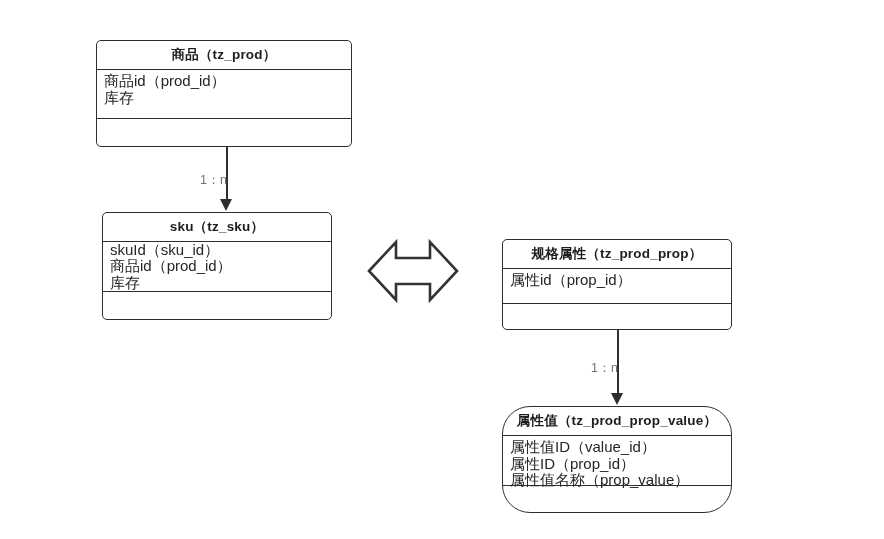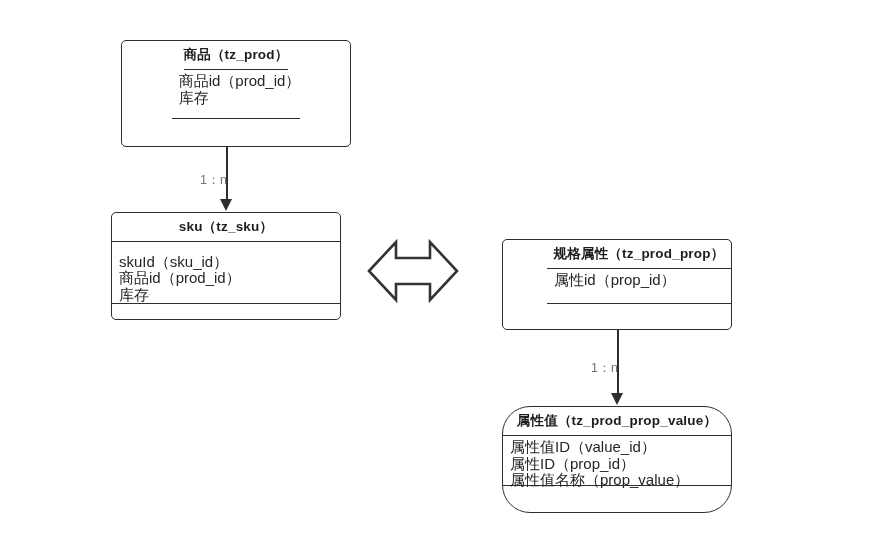--- a/index.html
+++ b/index.html
@@ -56,29 +56,29 @@
     color: #262626;
     line-height: 16.5px;
     white-space: nowrap;
   }
   .entity-footer {
     box-sizing: border-box;
     flex: 1 1 auto;
   }
 
   
-  #box-prod      { left: 121px; top: 40px;  width: 230px; height: 107px; align-items: center; }
+  #box-prod      { left: 96px; top: 40px;  width: 256px; height: 107px; }
   #box-prod .entity-title { height: 29px; }
   #box-prod .entity-attrs { height: 49px; }
 
-  #box-sku       { left: 111px; top: 212px; width: 230px; height: 108px; gap: 12px; }
+  #box-sku       { left: 102px; top: 212px; width: 230px; height: 108px; }
   #box-sku .entity-title { height: 29px; }
   #box-sku .entity-attrs { height: 50px; justify-content: center; }
 
-  #box-prop      { left: 502px; top: 239px; width: 230px; height: 91px; padding-left: 44px; }
+  #box-prop      { left: 502px; top: 239px; width: 230px; height: 91px; }
   #box-prop .entity-title { height: 29px; }
   #box-prop .entity-attrs { height: 35px; }
 
   #box-propvalue { left: 502px; top: 406px; width: 230px; height: 107px; border-radius: 28px; }
   #box-propvalue .entity-title { height: 29px; }
   #box-propvalue .entity-attrs { height: 50px; }
 
   
   .connector {
     position: absolute;

